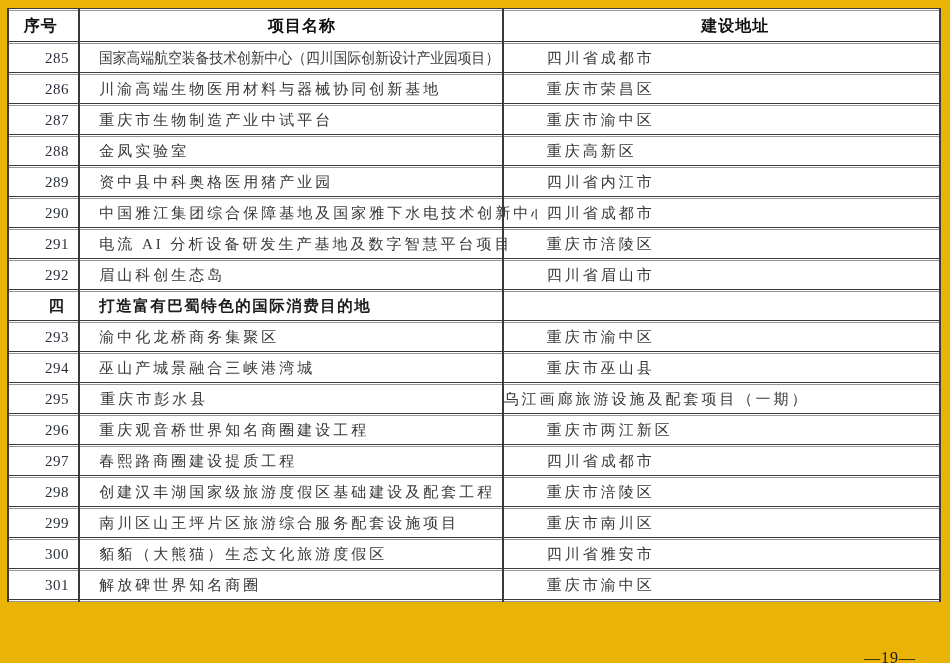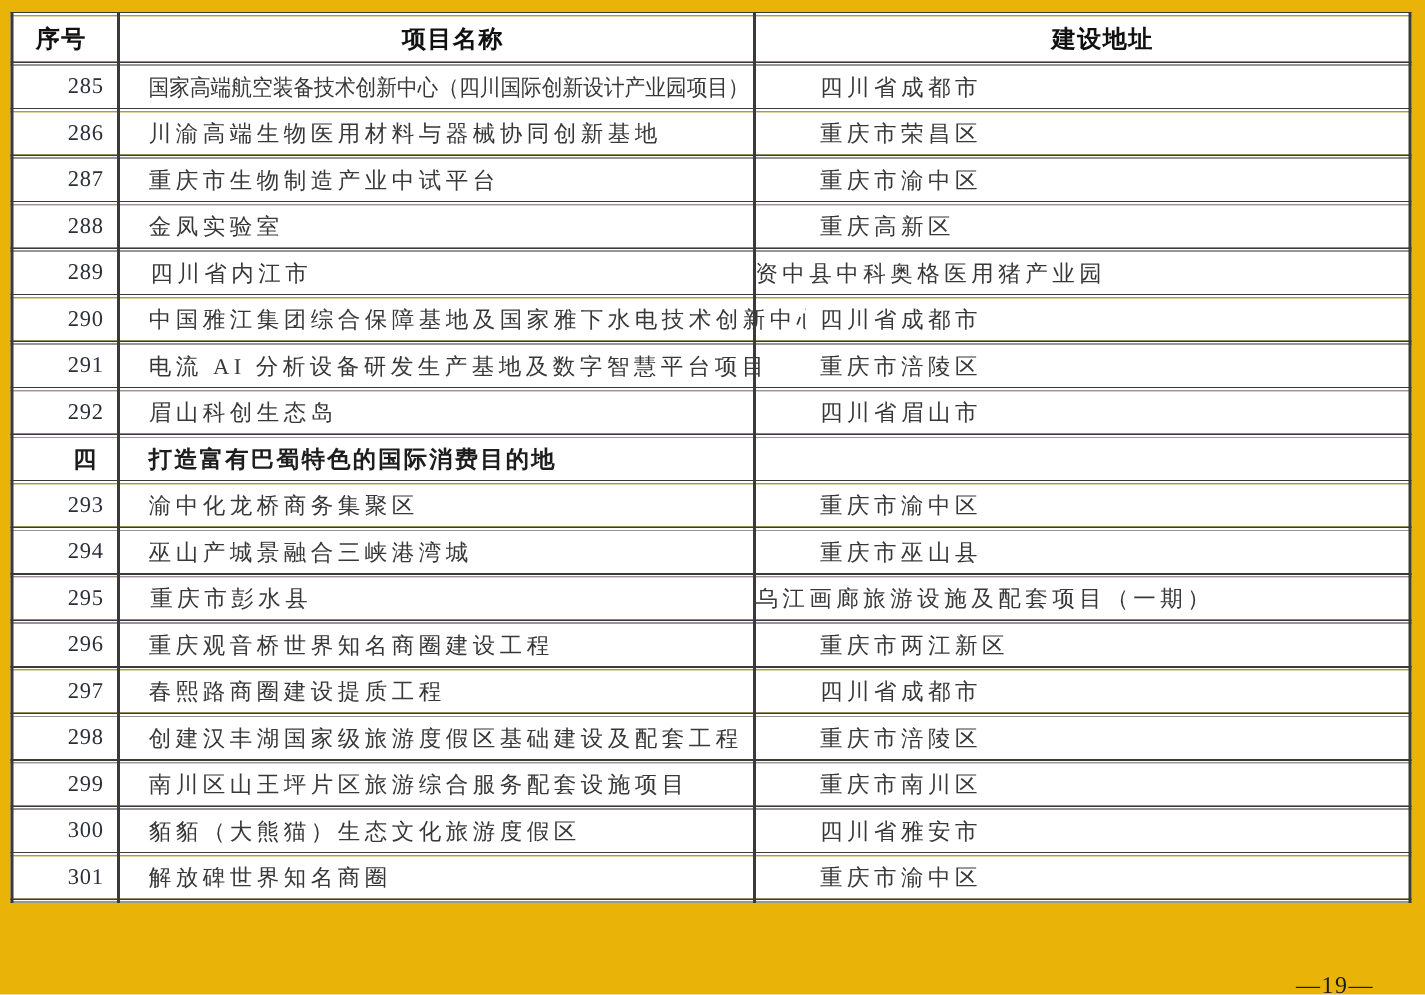--- a/index.html
+++ b/index.html
@@ -170,25 +170,25 @@
     <div class="cell c3 txt-cell">
             <span class="cell-text">重庆高新区</span>
           </div>
   </div>
 
   <div class="hsep"></div>
   <div class="row">
     <div class="cell c1 num-cell">
             <span class="cell-text">289</span>
           </div>
+    <div class="cell c2 txt-cell">
+            <span class="cell-text">资中县中科奥格医用猪产业园</span>
+          </div>
     <div class="cell c3 txt-cell">
             <span class="cell-text">四川省内江市</span>
-          </div>
-    <div class="cell c2 txt-cell">
-            <span class="cell-text">资中县中科奥格医用猪产业园</span>
           </div>
   </div>
 
   <div class="hsep"></div>
   <div class="row">
     <div class="cell c1 num-cell">
             <span class="cell-text">290</span>
           </div>
     <div class="cell c2 txt-cell">
             <span class="cell-text">中国雅江集团综合保障基地及国家雅下水电技术创新中心</span>

